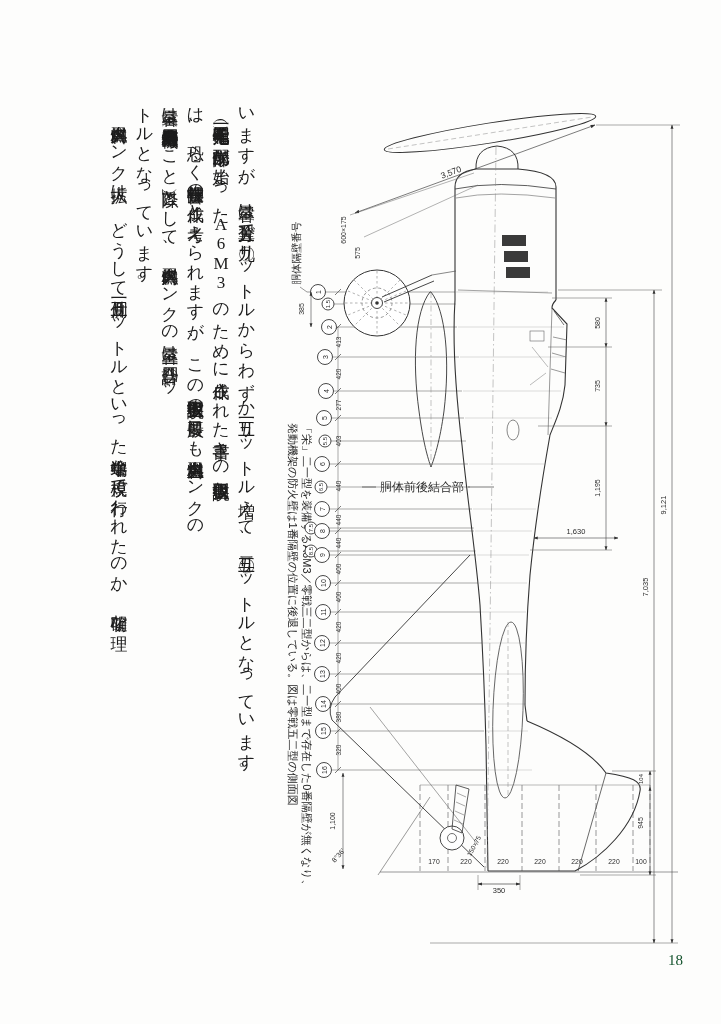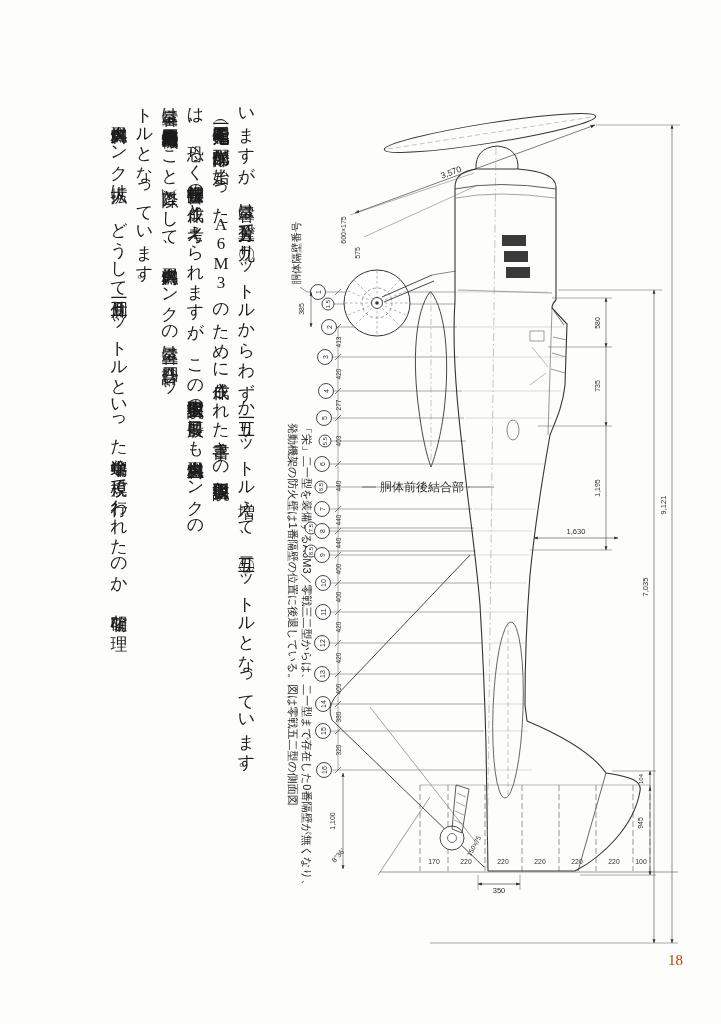--- a/index.html
+++ b/index.html
@@ -16,21 +16,21 @@
   .body-text p{margin:0;}
   
   .fig-caption{
     position:absolute;top:423px;left:285px;height:505px;width:29px;
     writing-mode:vertical-rl;text-orientation:sideways;
     font-size:11px;line-height:14px;color:#222;
     font-family:"Liberation Sans","DejaVu Sans",sans-serif;
   }
   .fig-caption p{margin:0;}
   .page-number{
-    position:absolute;left:668px;top:952px;font-size:15px;color:#c2410c;
+    position:absolute;left:668px;top:952px;font-size:15px;color:#14532d;
     font-family:"Liberation Serif",serif;
   }
   svg{position:absolute;left:280px;top:85px;}
   svg text{
     font-family:"Liberation Sans","DejaVu Sans",sans-serif;
     fill:#2b2b2b;
   }
 </style>
 </head>
 <body>

